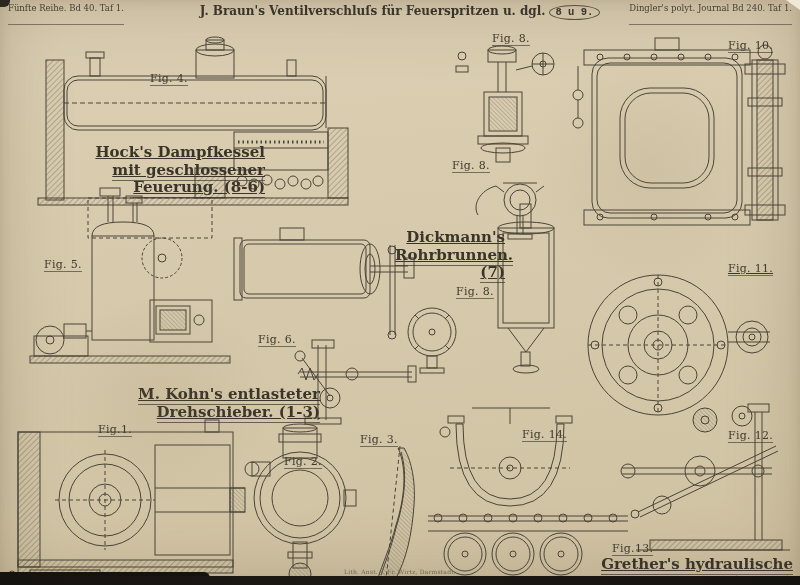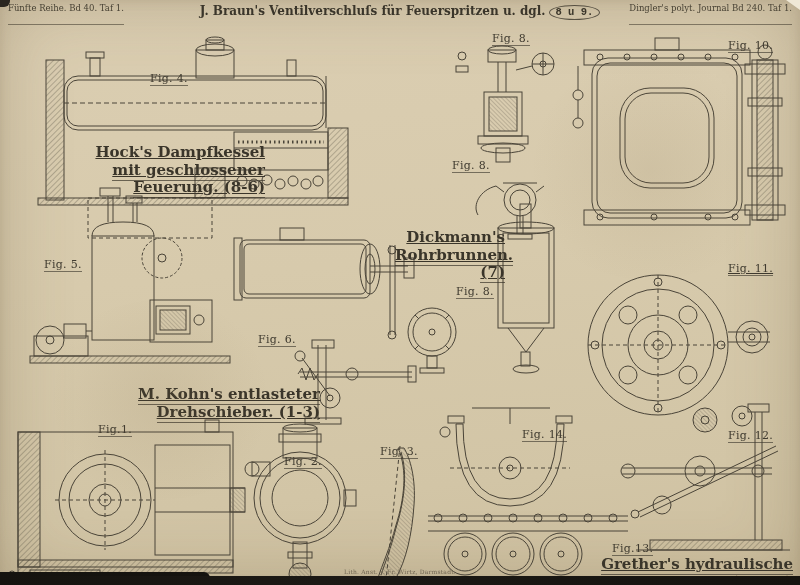--- a/index.html
+++ b/index.html
@@ -391,21 +391,21 @@
   <span class="lbl" style="left:150px;top:34px;margin-top:39px;">Fig. 4.</span>
   <span class="lbl" style="left:492px;top:33px;">Fig. 8.</span>
   <span class="lbl" style="left:728px;top:40px;">Fig. 10.</span>
   <span class="lbl" style="left:452px;top:160px;">Fig. 8.</span>
   <span class="lbl" style="left:44px;top:259px;">Fig. 5.</span>
   <span class="lbl" style="left:456px;top:286px;">Fig. 8.</span>
   <span class="lbl" style="left:728px;top:263px;text-decoration:underline;">Fig. 11.</span>
   <span class="lbl" style="left:258px;top:334px;text-align:right;">Fig. 6.</span>
   <span class="lbl" style="left:98px;top:424px;">Fig.1.</span>
   <span class="lbl" style="left:284px;top:456px;">Fig. 2.</span>
-  <span class="lbl" style="left:380px;top:434px;margin-top:12px;">Fig. 3.</span>
+  <span class="lbl" style="left:360px;top:434px;">Fig. 3.</span>
   <span class="lbl" style="left:522px;top:429px;">Fig. 14.</span>
   <span class="lbl" style="left:728px;top:430px;">Fig. 12.</span>
   <span class="lbl" style="left:612px;top:543px;">Fig.13.</span>
 
   <div class="cap" style="left:55px;top:144px;width:210px;">
     <div>Hock's Dampfkessel</div>
     <div><span class="ul">mit geschlossener Feuerung. (8-6)</span></div>
   </div>
 
   <div class="cap" style="left:395px;top:229px;width:110px;">

